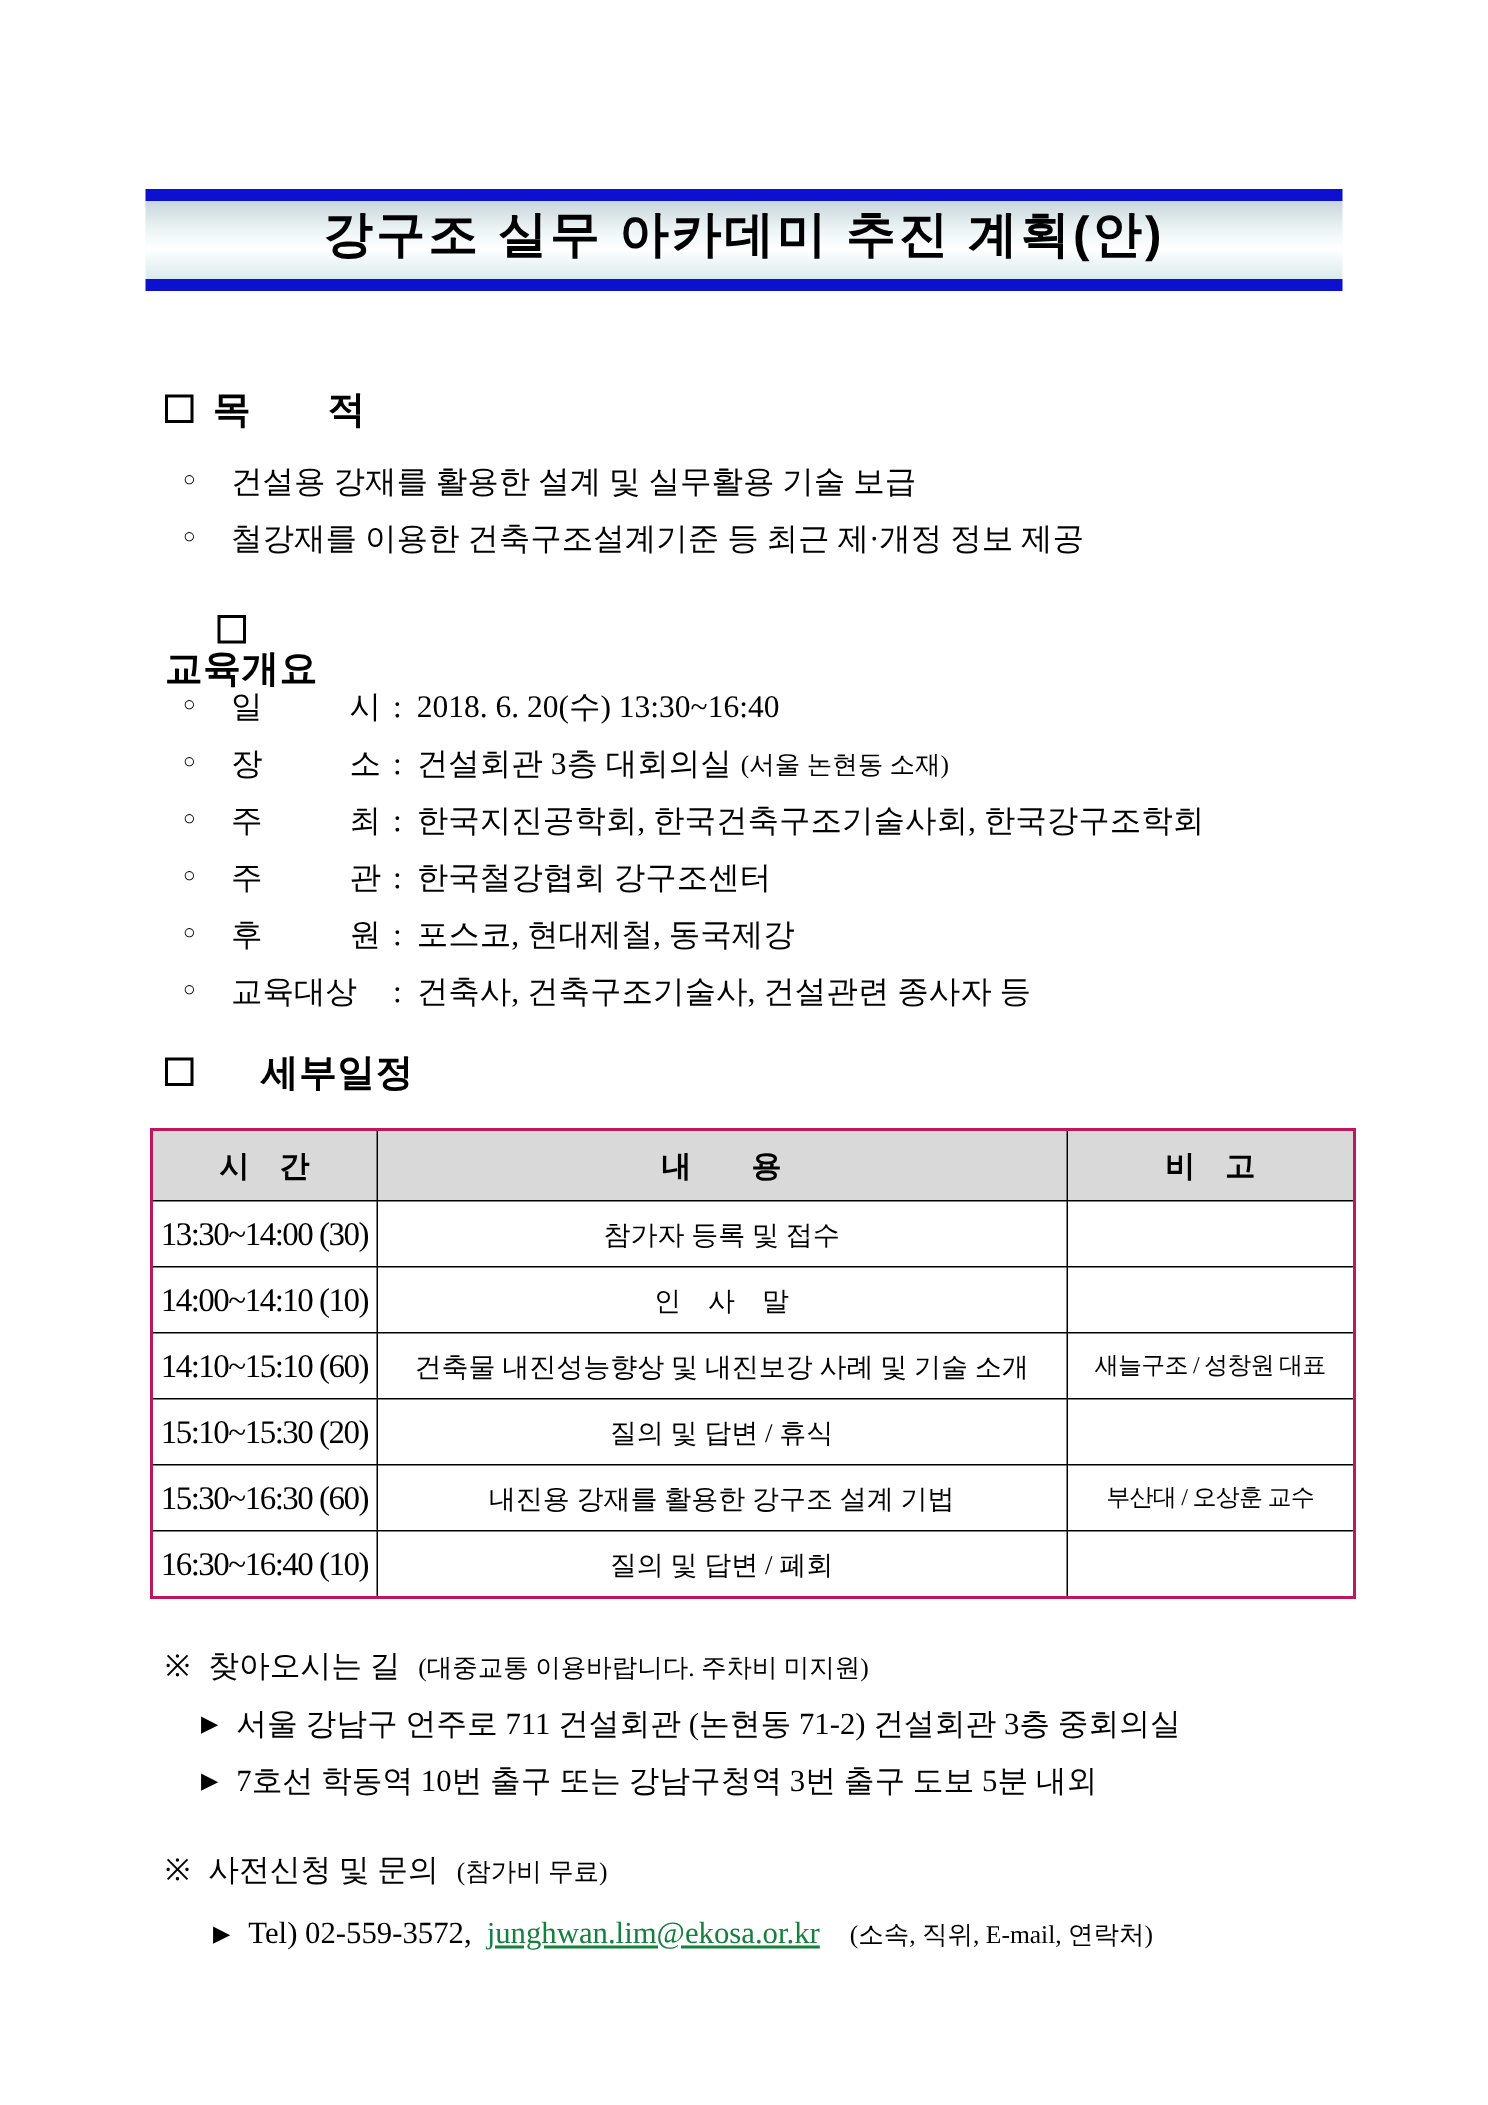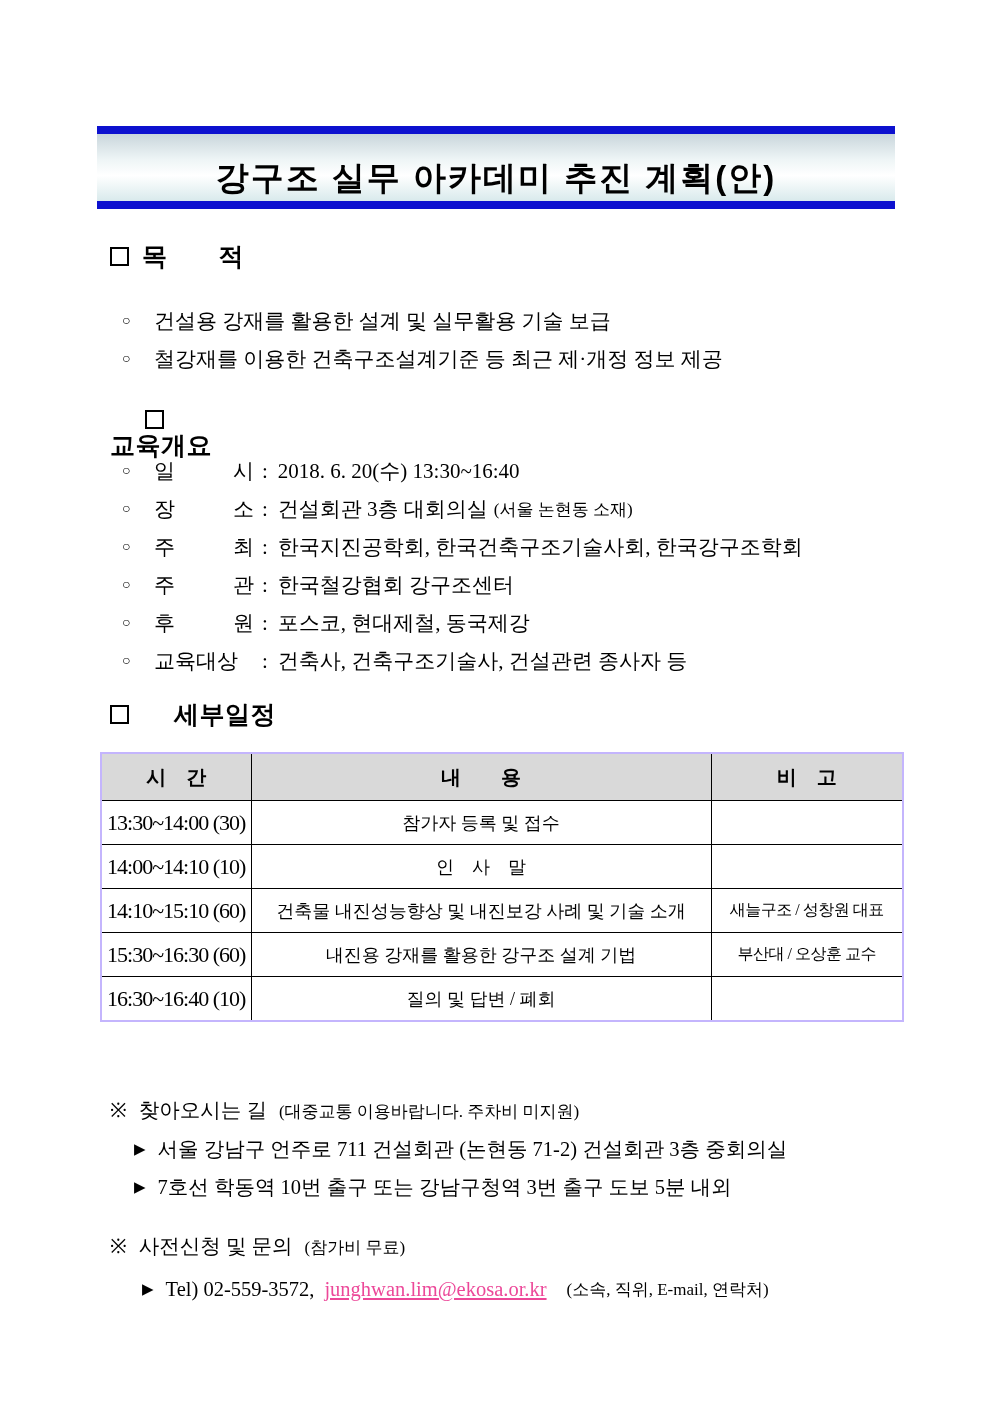--- a/index.html
+++ b/index.html
@@ -8,23 +8,23 @@
     width:992px;height:1403px;
     background:#ffffff;
     font-family:"Liberation Serif", serif;
     color:#000;
     overflow:hidden;
   }
   
   .banner{position:absolute;left:97px;top:126px;width:798px;}
   .banner-bar{height:8px;background:#0d11cf;}
   .banner-panel{
-    height:67px;
+    height:52px;
     background:linear-gradient(180deg,#c9d6dc 0%,#eef5f6 38%,#ffffff 62%,#d9eaec 100%);
-    display:flex;align-items:flex-end;justify-content:center;
+    display:flex;align-items:flex-start;justify-content:center;
   }
   .banner-title{
     font-family:"Liberation Sans", sans-serif;
     font-weight:bold;font-size:33px;letter-spacing:2px;
   }
   
   .sec-heading{
     position:absolute;left:110px;
     font-family:"Liberation Sans", sans-serif;
     font-weight:bold;font-size:25px;letter-spacing:0.5px;
@@ -38,50 +38,50 @@
   .ov-label{display:inline-block;width:100px;text-align:justify;text-align-last:justify;}
   .colon{display:inline-block;margin:0 10px 0 8px;}
   .note-sm{font-size:17px;margin-left:6px;}
   
   table.sched{
     position:absolute;left:100px;top:752px;
     width:802px;border-collapse:collapse;table-layout:fixed;
     font-size:18px;
   }
   table.sched th,table.sched td{border:1px solid #000;text-align:center;vertical-align:middle;padding:0 4px;overflow:hidden;}
-  table.sched{border:2px solid #c4b5fd;}
+  table.sched{border:2px solid #be185d;}
   table.sched th{height:46px;background:#d9d9d9;font-size:20px;font-weight:bold;}
   table.sched td{height:43px;}
   .col-time{width:150px;}
   .col-content{width:460px;}
   .col-note{width:192px;}
   td.time{font-size:22px;letter-spacing:-1px;}
   td.note{font-size:16px;letter-spacing:-0.5px;}
   
   .refblock{position:absolute;left:110px;font-size:20.5px;}
   .ref-title-line{display:flex;align-items:baseline;white-space:nowrap;}
   .refmark{margin-right:12px;font-size:20px;}
   .tri{font-size:15px;margin-right:12px;}
   .sub-line{display:flex;align-items:baseline;white-space:nowrap;margin-left:24px;height:38px;align-items:center;}
-  .email-link{color:#ec4899;text-decoration:underline;font-family:"Liberation Serif", serif;}
+  .email-link{color:#15803d;text-decoration:underline;font-family:"Liberation Serif", serif;}
 </style>
 </head>
 <body>
 
 <div class="page">
 
   <div class="banner">
     <div class="banner-bar"></div>
     <div class="banner-panel">
       <span class="banner-title">강구조 실무 아카데미 추진 계획(안)</span>
     </div>
     <div class="banner-bar"></div>
   </div>
 
-  <div class="sec-heading" style="top:240px;">
+  <div class="sec-heading" style="top:256px;">
     <span class="sq"></span>
     <span>목  적</span>
   </div>
   <div class="blist" style="top:302px;">
     <div class="row">
       <span class="odot">○</span>
       <span>건설용 강재를 활용한 설계 및 실무활용 기술 보급</span>
     </div>
     <div class="row">
       <span class="odot">○</span>
@@ -161,20 +161,25 @@
         <td class="time">14:00~14:10 (10)</td>
         <td>인 사 말</td>
         <td class="note"></td>
       </tr>
       <tr>
         <td class="time">14:10~15:10 (60)</td>
         <td>건축물 내진성능향상 및 내진보강 사례 및 기술 소개</td>
         <td class="note">새늘구조 / 성창원 대표</td>
       </tr>
       <tr>
+        <td class="time">15:10~15:30 (20)</td>
+        <td>질의 및 답변 / 휴식</td>
+        <td class="note"></td>
+      </tr>
+      <tr>
         <td class="time">15:30~16:30 (60)</td>
         <td>내진용 강재를 활용한 강구조 설계 기법</td>
         <td class="note">부산대 / 오상훈 교수</td>
       </tr>
       <tr>
         <td class="time">16:30~16:40 (10)</td>
         <td>질의 및 답변 / 폐회</td>
         <td class="note"></td>
       </tr>
     </tbody>

